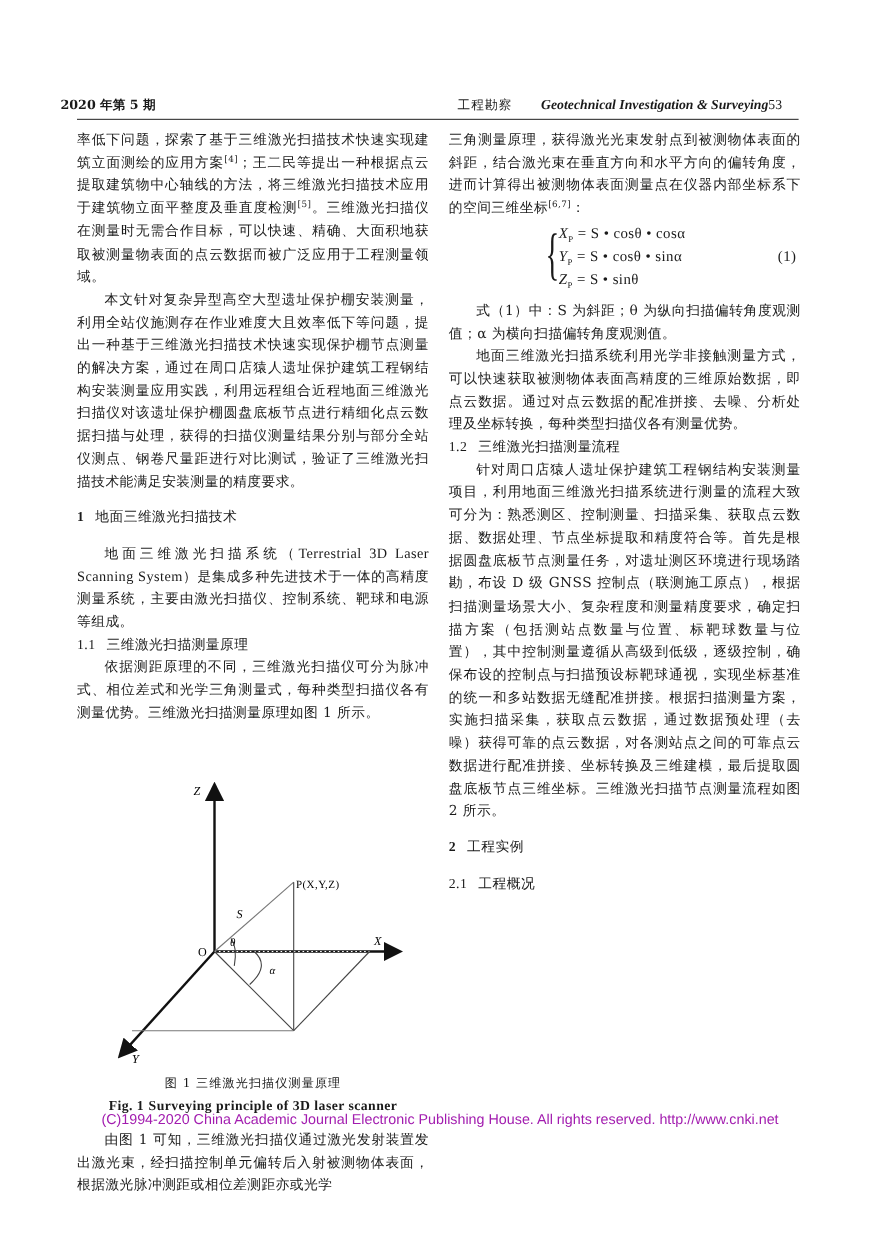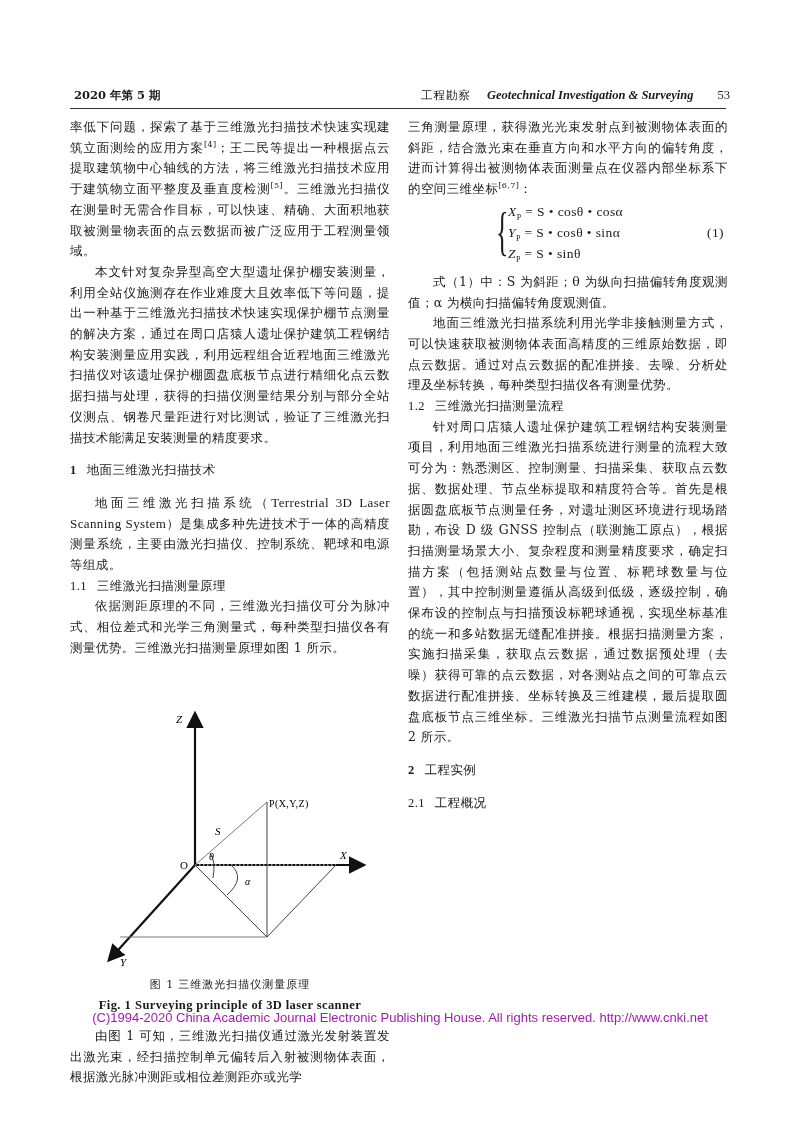--- a/index.html
+++ b/index.html
@@ -1,24 +1,24 @@
 <!DOCTYPE html>
 <html><head>
 <meta charset="utf-8">
 <style>
   html, body { margin: 0; padding: 0; background: #ffffff; }
   body { width: 794px; height: 1123px; position: relative; overflow: hidden;
          font-family: "DejaVu Serif", "Liberation Serif", serif; color: #1a1a1a; }
-  .header { position: absolute; left: 74px; top: 88px; width: 656px; height: 18px;
+  .header { position: absolute; left: 55px; top: 88px; width: 656px; height: 18px;
             font-size: 11.5px; }
   .header .left { position: absolute; left: 0; top: 0; font-weight: bold; }
   .header .right { position: absolute; right: 0; top: 0; white-space: nowrap; }
   .header .journal-cn { letter-spacing: 1px; }
-  .header .journal-en { font-family: "Liberation Serif", serif; font-style: italic; font-weight: bold; margin-left: 16px; font-size: 12.5px; }
-  .header .pageno { margin-left: 24px; font-family: "Liberation Serif", serif; font-size: 12.5px; }
+  .header .journal-en { font-family: "Liberation Serif", serif; font-style: italic; font-weight: bold; margin-left: 26px; font-size: 12.5px; }
+  .header .pageno { font-family: "Liberation Serif", serif; font-size: 12.5px; }
   .header-rule { position: absolute; left: 70px; top: 108px; width: 656px; height: 1px; background: #333; }
 
   .col { position: absolute; top: 117px; width: 320px; font-size: 12.5px; line-height: 20.7px;
          text-align: justify; letter-spacing: 0.4px; }
   .col.left { left: 70px; }
   .col.right { left: 408px; }
   .p { margin: 0; }
   .indent { text-indent: 2em; }
   .h1 { margin: 12px 0 12px 0; }
   .h2 { margin: 0; }

